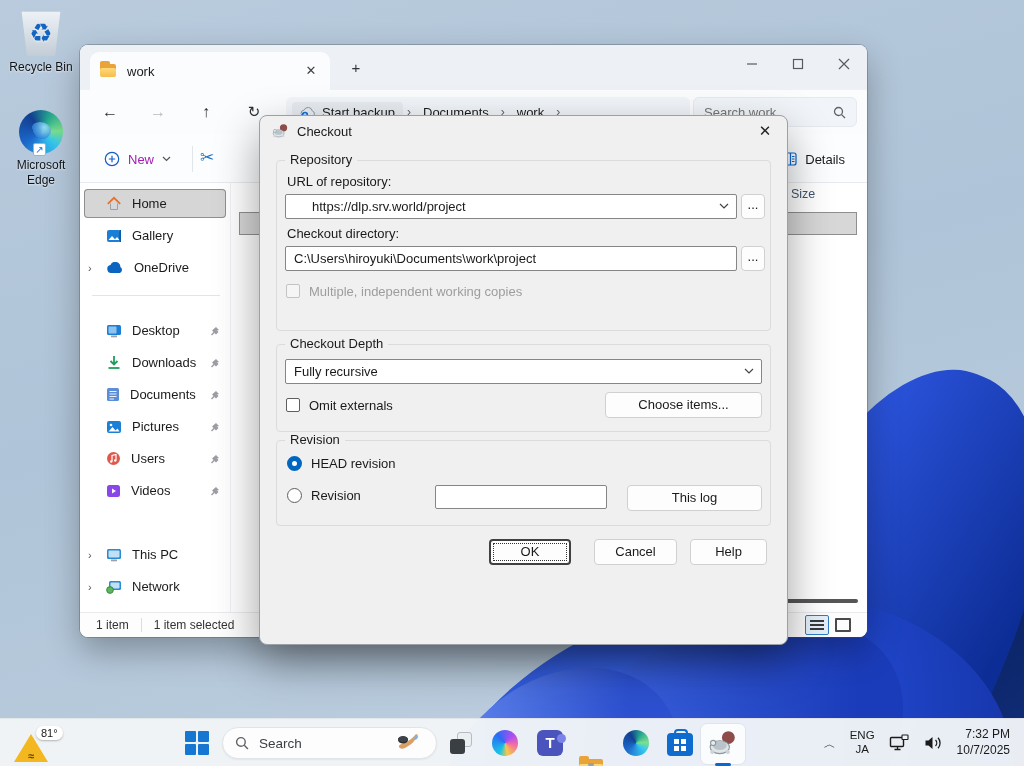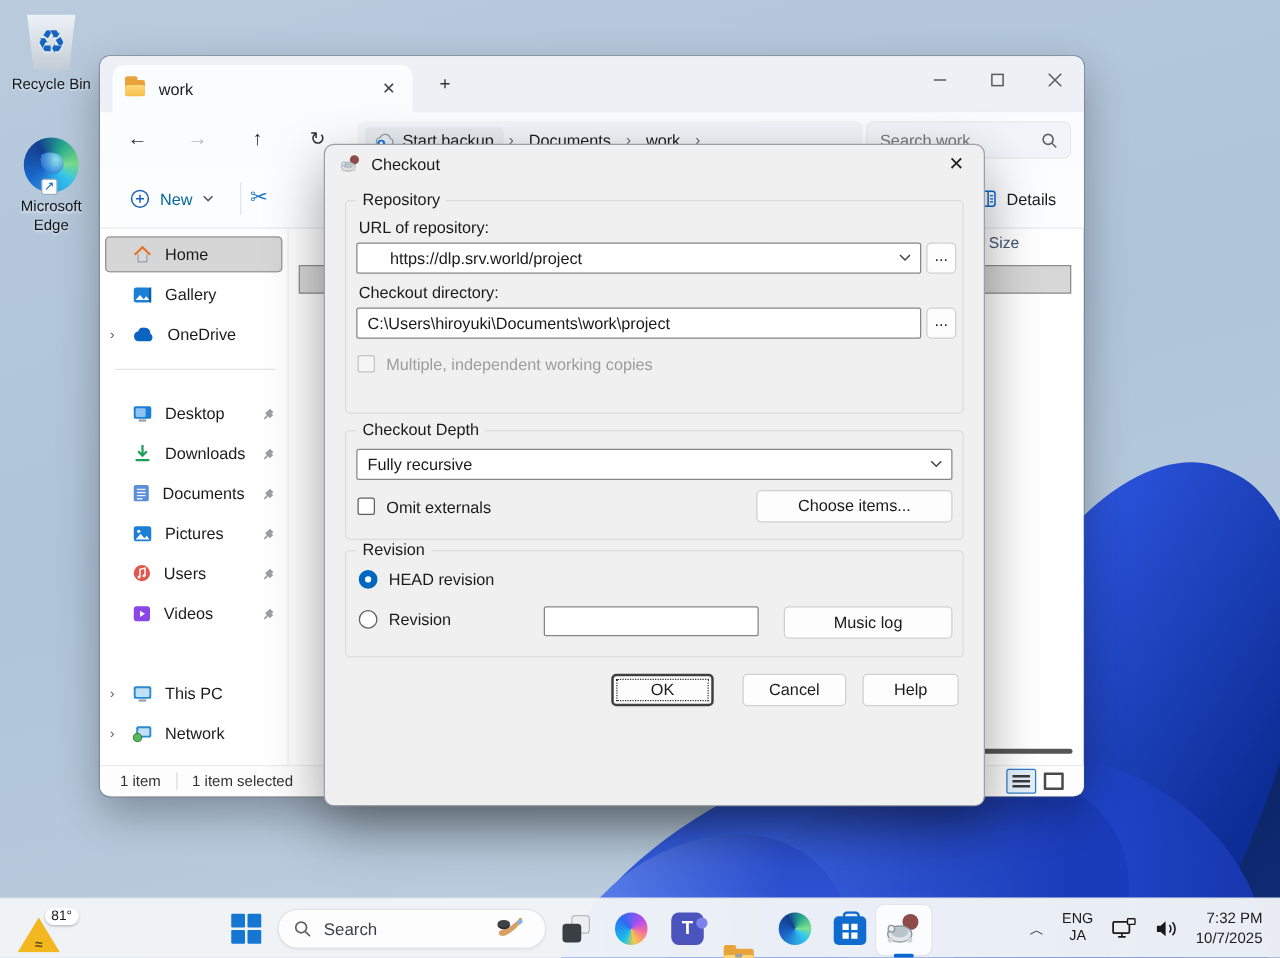--- a/index.html
+++ b/index.html
@@ -30,21 +30,21 @@
   .wctrl { width:46px; height:38px; display:flex; align-items:center; justify-content:center; color:#5a5a5a; }
   .navbar { position:relative; height:44px; background:#fbfcfe; }
   .navarrow { position:absolute; top:10px; width:24px; height:24px; text-align:center; line-height:24px; font-size:16px; color:#2f2f2f; }
   .crumbbar { position:absolute; left:206px; top:7px; width:404px; height:30px; background:#f1f4f8; border-radius:6px; display:flex; align-items:center; font-size:13px; color:#1b1b1b; padding:0 6px; gap:2px; }
   .crumb-chip { display:flex; align-items:center; gap:6px; background:#e7ebf0; border-radius:4px; padding:3px 8px; }
   .crumb { padding:3px 8px; border-radius:4px; }
   .crumb-sep { color:#5f6368; font-size:12px; padding:0 2px; }
   .searchbox { position:absolute; left:613px; top:7px; width:164px; height:30px; background:#f1f4f8; border-radius:6px; border:1px solid #e6e9ed; display:flex; align-items:center; padding:0 10px; gap:8px; }
   .searchbox input { border:none; background:transparent; outline:none; flex:1; font-size:13px; color:#7f1d1d; font-family:"Liberation Sans",sans-serif; min-width:0; }
   .cmdbar { position:relative; height:49px; background:#fbfdfe; border-bottom:1px solid #e7eaee; }
-  .newbtn { position:absolute; left:14px; top:10px; height:30px; display:flex; align-items:center; gap:8px; padding:0 10px; border-radius:5px; font-size:13px; color:#0369a1; }
+  .newbtn { position:absolute; left:14px; top:10px; height:30px; display:flex; align-items:center; gap:8px; padding:0 10px; border-radius:5px; font-size:13px; color:#a21caf; }
   .vsep { position:absolute; left:112px; top:12px; width:1px; height:26px; background:#e2e5e9; }
   .cuticon { position:absolute; left:120px; top:13px; color:#1a73c4; font-size:17px; }
   .detailsbtn { position:absolute; right:14px; top:10px; height:30px; display:flex; align-items:center; gap:8px; padding:0 8px; font-size:13px; color:#1a1a1a; }
   .main { position:absolute; left:0; top:138px; right:0; bottom:25px; display:flex; }
   .sidebar { width:150px; position:relative; }
   .sideitem { position:absolute; left:4px; right:4px; height:29px; display:flex; align-items:center; gap:10px; padding-left:22px; font-size:13px; color:#1b1b1b; border-radius:4px; }
   .sideitem.sel { background:#d6d6d6; box-shadow:0 0 0 1px #8f8f8f inset; }
   .sideitem .chev { position:absolute; left:4px; width:12px; color:#555; font-size:11px; }
   .sideitem.haschev { padding-left:22px; }
   .pin { margin-left:auto; margin-right:6px; opacity:.75; }
@@ -391,21 +391,21 @@
     <button class="dbtn" style="left:328px; top:47px; width:157px; border:1px solid #d0d0d0; background:#fdfdfd;">Choose items...</button>
   </div>
 
   <div class="grp" style="left:16px; top:324px; width:495px; height:86px;">
     <span class="glabel">Revision</span>
     <span class="radio on" style="left:10px; top:15px;"></span>
     <span class="fld-label" style="left:34px; top:15px;">HEAD revision</span>
     <span class="radio off" style="left:10px; top:47px;"></span>
     <span class="fld-label" style="left:34px; top:47px;">Revision</span>
     <input class="txt" style="left: 158px; top: 44px; width: 172px; height: 24px;" value="">
-    <button class="dbtn" style="left:350px; top:44px; width:135px; border:1px solid #d0d0d0; background:#fdfdfd;">Music log</button>
+    <button class="dbtn" style="left:350px; top:44px; width:135px; border:1px solid #d0d0d0; background:#fdfdfd;">This log</button>
   </div>
 
   <button class="dbtn primary" style="left:229px; top:423px; width:82px; background:#fdfdfd;">OK</button>
   <button class="dbtn" style="left:334px; top:423px; width:83px;">Cancel</button>
   <button class="dbtn" style="left:430px; top:423px; width:77px;">Help</button>
 </div>
 
 <div id="taskbar">
   <div class="weather">
     <div class="wtri">≈</div>

